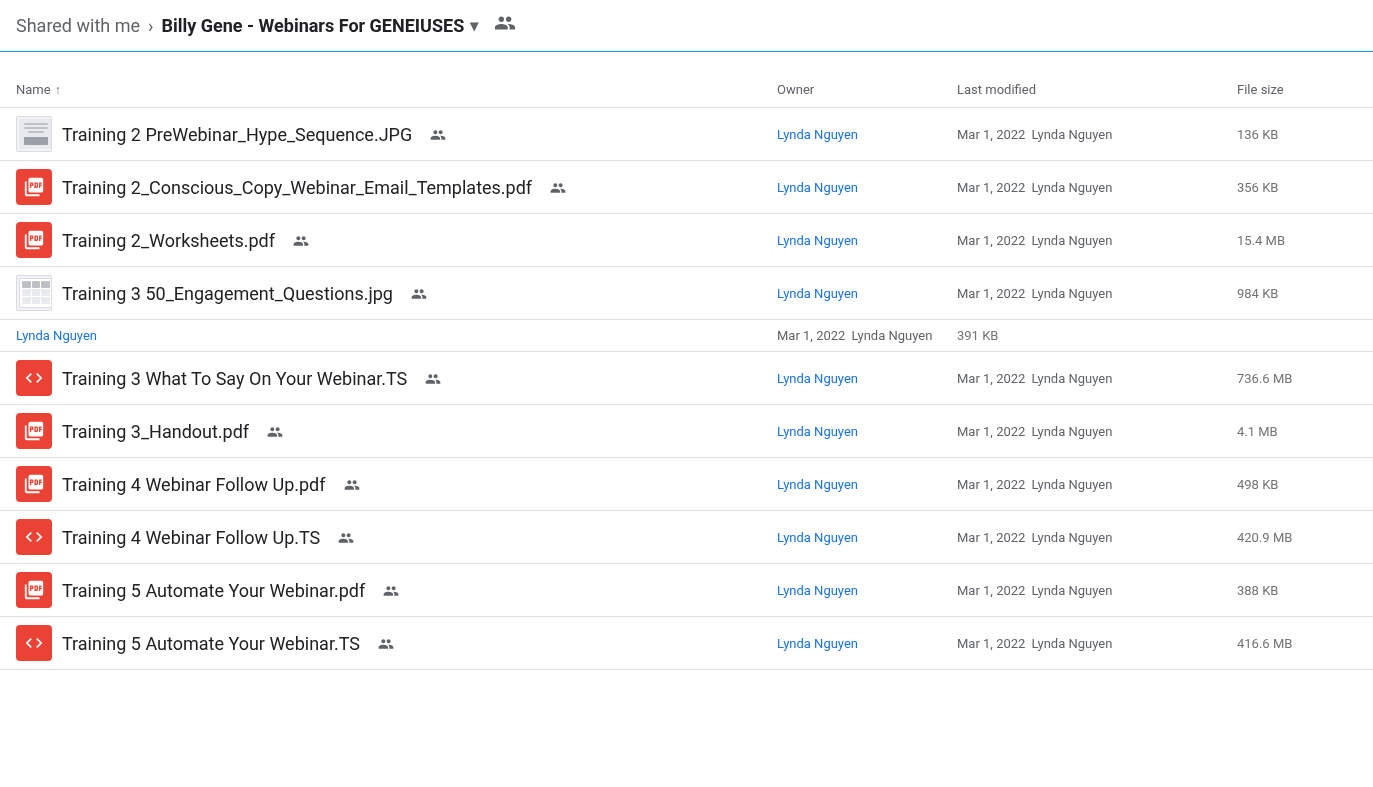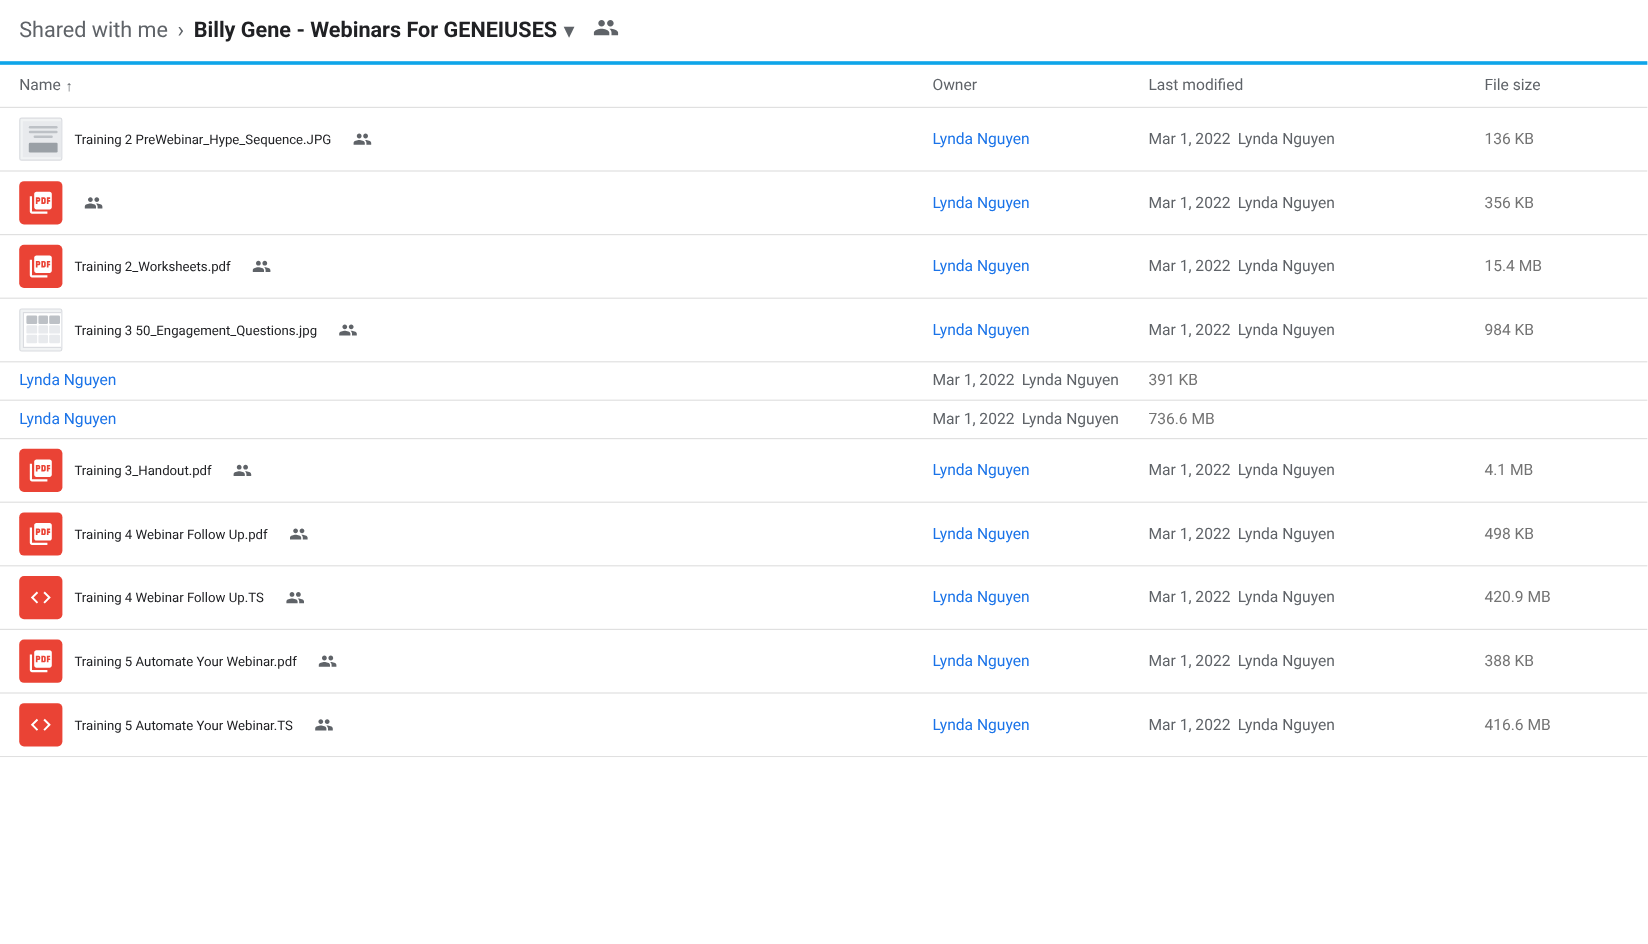--- a/index.html
+++ b/index.html
@@ -6,21 +6,21 @@
     body {
       font-family: 'Google Sans', Roboto, Arial, sans-serif;
       font-size: 14px;
       color: #202124;
       background: #fff;
     }
     .header {
       display: flex;
       align-items: center;
       padding: 12px 16px;
-      border-bottom: 3px solid #0ea5e9;
+      border-bottom: 1px solid #0ea5e9;
       gap: 8px;
     }
     .breadcrumb-shared {
       color: #5f6368;
       font-size: 18px;
       font-weight: 400;
       cursor: pointer;
     }
     .breadcrumb-chevron {
       color: #5f6368;
@@ -55,20 +55,21 @@
       border-bottom: 1px solid #e0e0e0;
       color: #5f6368;
       font-size: 13px;
     }
     .col-name {
       display: flex;
       align-items: flex-end;
       gap: 4px;
       cursor: pointer;
       user-select: none;
+      margin-top: 20px;
     }
     .sort-arrow {
       font-size: 12px;
       color: #5f6368;
     }
     .col-owner, .col-modified, .col-size {
       display: flex;
       align-items: flex-end;
     }
     .table-row {
@@ -101,21 +102,21 @@
       letter-spacing: 0.5px;
     }
     .file-icon-ts-inner, .file-icon-pdf-inner {
       width: 36px;
       height: 36px;
       display: flex;
       align-items: center;
       justify-content: center;
     }
     .file-name-text {
-      font-size: 11px;
+      font-size: 18px;
       color: #202124;
     }
     .shared-icon {
       color: #5f6368;
       font-size: 14px;
       margin-left: 4px;
     }
     .owner-cell {
       color: #1a73e8;
       font-size: 13px;
@@ -221,20 +222,21 @@
   </div>
     <div class="table-row">
     <div class="file-name-cell">
       <div class="file-icon file-icon-pdf">
       <div class="file-icon-pdf-inner">
         <svg width="22" height="22" viewBox="0 0 24 24" fill="white">
           <path d="M20 2H8c-1.1 0-2 .9-2 2v12c0 1.1.9 2 2 2h12c1.1 0 2-.9 2-2V4c0-1.1-.9-2-2-2zm-8.5 7.5c0 .83-.67 1.5-1.5 1.5H9v2H7.5V7H10c.83 0 1.5.67 1.5 1.5v1zm5 2c0 .83-.67 1.5-1.5 1.5h-2.5V7H15c.83 0 1.5.67 1.5 1.5v3zm4-3H19v1h1.5V11H19v2h-1.5V7h3v1.5zM9 9.5h1v-1H9v1zM4 6H2v14c0 1.1.9 2 2 2h14v-2H4V6zm10 5.5h1v-3h-1v3z"></path>
         </svg>
       </div>
     </div>
+      <span class="file-name-text">Training 2_Conscious_Copy_Webinar_Email_Templates.pdf</span>
       <span class="shared-icon"><svg width="16" height="16" viewBox="0 0 24 24" fill="#5f6368" style="vertical-align:middle;margin-left:4px;">
   <path d="M16 11c1.66 0 2.99-1.34 2.99-3S17.66 5 16 5c-1.66 0-3 1.34-3 3s1.34 3 3 3zm-8 0c1.66 0 2.99-1.34 2.99-3S9.66 5 8 5C6.34 5 5 6.34 5 8s1.34 3 3 3zm0 2c-2.33 0-7 1.17-7 3.5V19h14v-2.5c0-2.33-4.67-3.5-7-3.5zm8 0c-.29 0-.62.02-.97.05 1.16.84 1.97 1.97 1.97 3.45V19h6v-2.5c0-2.33-4.67-3.5-7-3.5z"></path>
 </svg></span>
     </div>
     <div class="owner-cell">Lynda Nguyen</div>
     <div class="modified-cell">
       <span class="modified-date">Mar 1, 2022</span>
       <span class="modified-by">Lynda Nguyen</span>
     </div>
     <div class="size-cell">356 KB</div>
@@ -295,20 +297,31 @@
   </div>
     <div class="table-row">
     <div class="owner-cell">Lynda Nguyen</div>
     <div class="modified-cell">
       <span class="modified-date">Mar 1, 2022</span>
       <span class="modified-by">Lynda Nguyen</span>
     </div>
     <div class="size-cell">391 KB</div>
   </div>
     <div class="table-row">
+    <div class="file-name-cell">
+      <div class="file-icon ts-code-icon">
+      <svg width="20" height="20" viewBox="0 0 24 24" fill="white">
+        <path d="M9.4 16.6L4.8 12l4.6-4.6L8 6l-6 6 6 6 1.4-1.4zm5.2 0l4.6-4.6-4.6-4.6L16 6l6 6-6 6-1.4-1.4z"></path>
+      </svg>
+    </div>
+      <span class="file-name-text">Training 3 What To Say On Your Webinar.TS</span>
+      <span class="shared-icon"><svg width="16" height="16" viewBox="0 0 24 24" fill="#5f6368" style="vertical-align:middle;margin-left:4px;">
+  <path d="M16 11c1.66 0 2.99-1.34 2.99-3S17.66 5 16 5c-1.66 0-3 1.34-3 3s1.34 3 3 3zm-8 0c1.66 0 2.99-1.34 2.99-3S9.66 5 8 5C6.34 5 5 6.34 5 8s1.34 3 3 3zm0 2c-2.33 0-7 1.17-7 3.5V19h14v-2.5c0-2.33-4.67-3.5-7-3.5zm8 0c-.29 0-.62.02-.97.05 1.16.84 1.97 1.97 1.97 3.45V19h6v-2.5c0-2.33-4.67-3.5-7-3.5z"></path>
+</svg></span>
+    </div>
     <div class="owner-cell">Lynda Nguyen</div>
     <div class="modified-cell">
       <span class="modified-date">Mar 1, 2022</span>
       <span class="modified-by">Lynda Nguyen</span>
     </div>
     <div class="size-cell">736.6 MB</div>
   </div>
     <div class="table-row">
     <div class="file-name-cell">
       <div class="file-icon file-icon-pdf">

